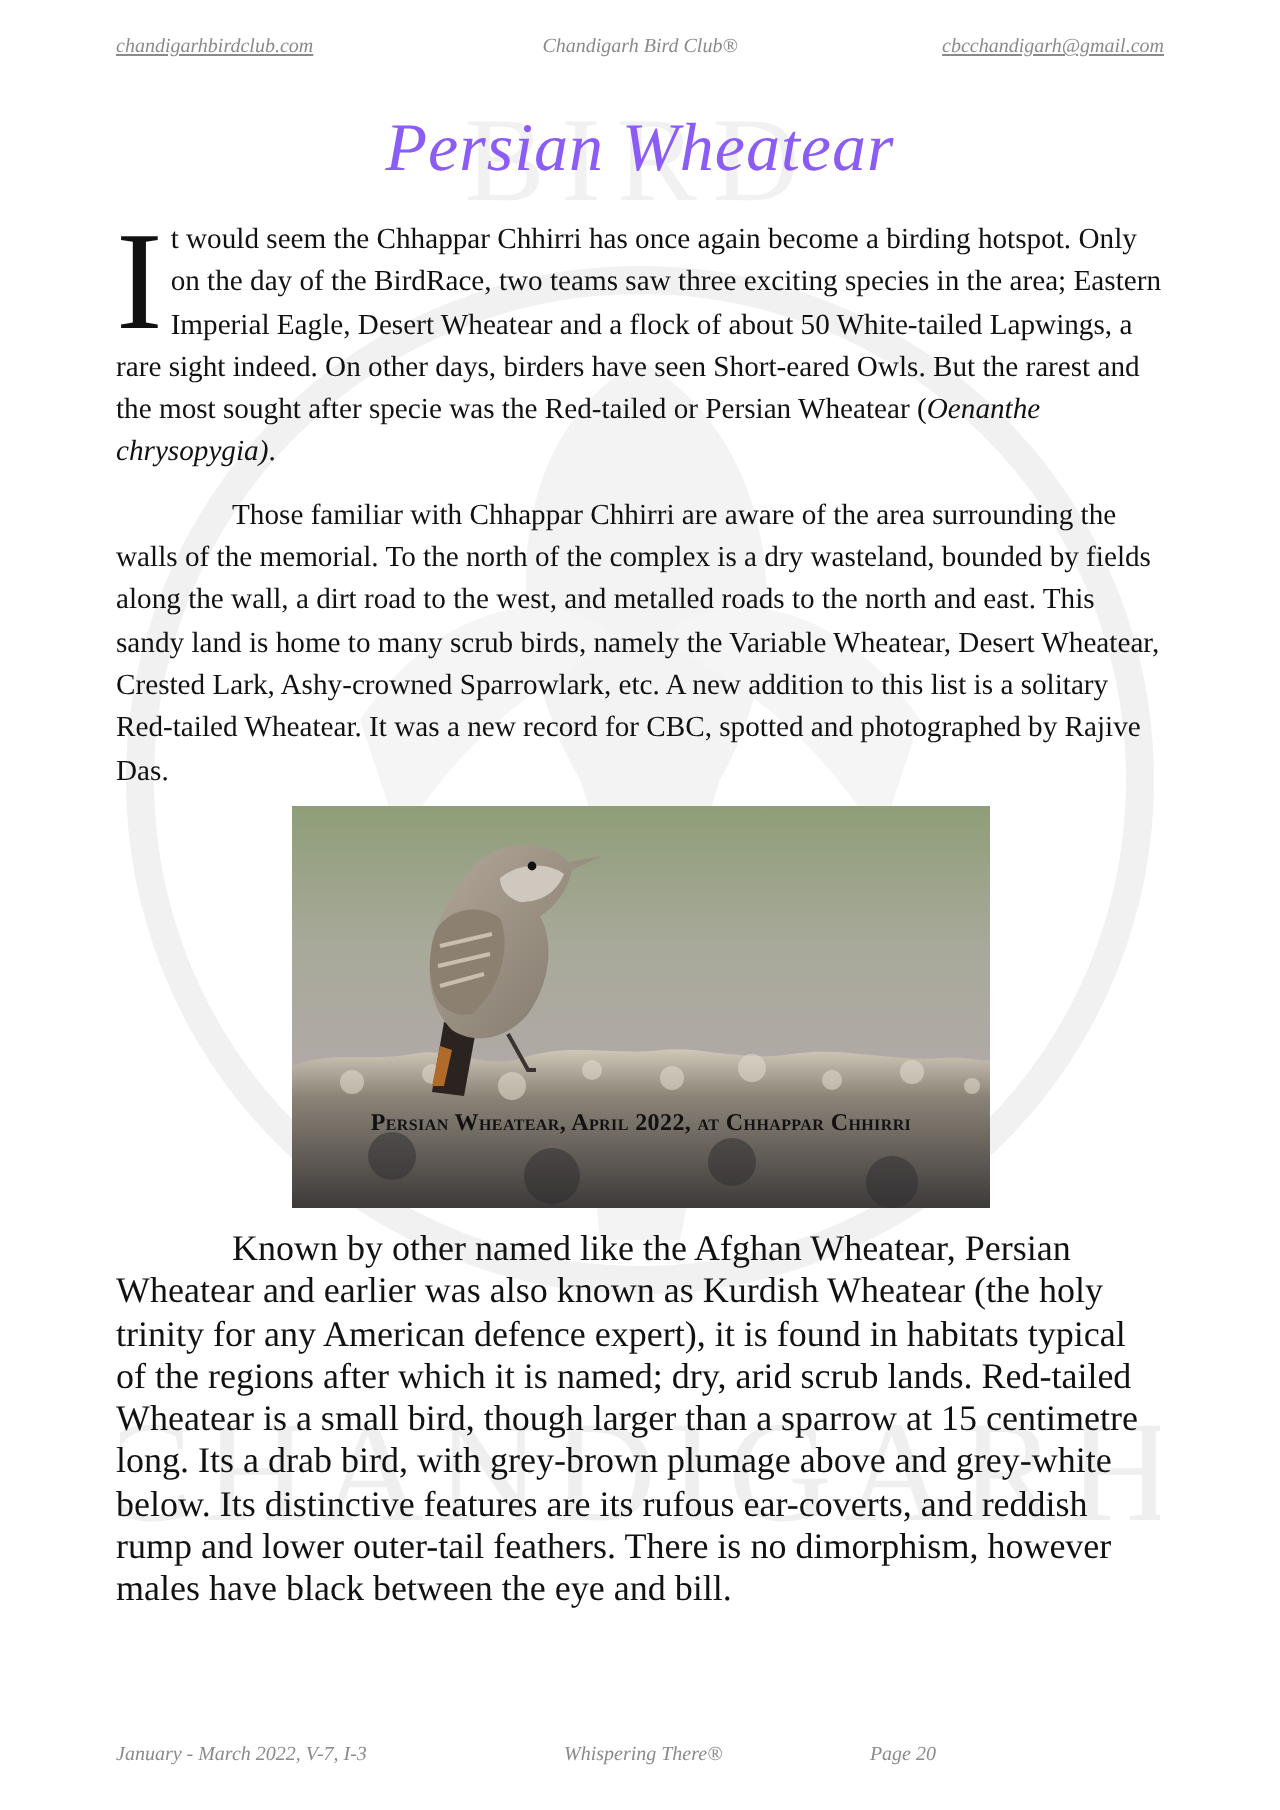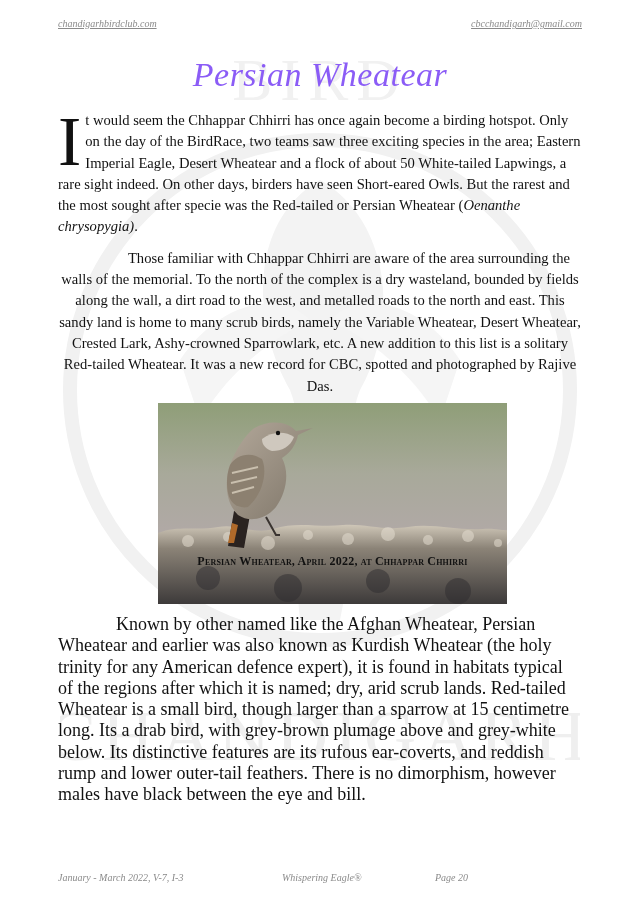--- a/index.html
+++ b/index.html
@@ -27,23 +27,23 @@
   .content {
     position: absolute; left: 58px; top: 110px; width: 524px; z-index: 2;
     font-size: 14.6px; line-height: 21.3px; text-align: left;
   }
   .content p { margin: 0; }
   .dropcap {
     float: left; font-size: 70px; line-height: 56px; height: 56px;
     margin: 4px 4px 0 0; font-family: "Liberation Serif", "DejaVu Serif", serif;
   }
   .indent { text-indent: 58px; }
-  .p2 { margin-top: 10px !important; text-align: center; }
+  .p2 { margin-top: 10px !important; }
   .figure {
-    position: absolute; left: 158px; top: 403px; width: 349px; height: 201px;
+    position: absolute; left: 146px; top: 403px; width: 349px; height: 201px;
     overflow: hidden; z-index: 2;
   }
   .figure svg { display: block; }
   .caption {
     position: absolute; left: 0; width: 349px; top: 151px; text-align: center;
     font-family: "Liberation Serif", "DejaVu Serif", serif; font-weight: bold;
     font-variant: small-caps; font-size: 12px; color: #111; letter-spacing: 0.2px;
   }
   .content2 {
     position: absolute; left: 58px; top: 614px; width: 524px; z-index: 2;
@@ -68,20 +68,21 @@
   </g>
   <path d="M260 120 C330 160 340 260 300 330 C280 380 300 470 280 560 L240 560 C230 470 250 380 230 330 C190 260 190 160 260 120 Z" fill="#f3f3f3"></path>
   <path d="M120 300 C160 240 220 230 250 260 C210 280 170 310 140 360 Z" fill="#f5f5f5"></path>
   <path d="M400 300 C360 240 300 230 270 260 C310 280 350 310 380 360 Z" fill="#f5f5f5"></path>
   <text x="260" y="700" text-anchor="middle" font-family="Liberation Serif, serif" font-size="72" fill="#efefef" letter-spacing="6">CHANDIGARH</text>
   <text x="260" y="40" text-anchor="middle" font-family="Liberation Serif, serif" font-size="60" fill="#f1f1f1" letter-spacing="8">BIRD</text>
 </svg>
 
 <div class="header">
   <span class="h-left">chandigarhbirdclub.com</span>
+  <span class="h-center">Chandigarh Bird Club®</span>
   <span class="h-right">cbcchandigarh@gmail.com</span>
 </div>
 
 <div class="title">Persian Wheatear</div>
 
 <div class="content">
   <p>
     <span class="dropcap">I</span><span>t would seem the Chhappar Chhirri has once again become a birding hotspot. Only on the day of the BirdRace, two teams saw three exciting species in the area; Eastern Imperial Eagle, Desert Wheatear and a flock of about 50 White-tailed Lapwings, a rare sight indeed. On other days, birders have seen Short-eared Owls. But the rarest and the most sought after specie was the Red-tailed or Persian Wheatear (</span><i>Oenanthe chrysopygia)</i><span>.</span>
   </p>
   <p class="indent p2">Those familiar with Chhappar Chhirri are aware of the area surrounding the walls of the memorial. To the north of the complex is a dry wasteland, bounded by fields along the wall, a dirt road to the west, and metalled roads to the north and east. This sandy land is home to many scrub birds, namely the Variable Wheatear, Desert Wheatear, Crested Lark, Ashy-crowned Sparrowlark, etc. A new addition to this list is a solitary Red-tailed Wheatear. It was a new record for CBC, spotted and photographed by Rajive Das.</p>
@@ -140,15 +141,15 @@
   </svg>
   <div class="caption">Persian Wheatear, April 2022, at Chhappar Chhirri</div>
 </div>
 
 <div class="content2">
   <p class="indent">Known by other named like the Afghan Wheatear, Persian Wheatear and earlier was also known as Kurdish Wheatear (the holy trinity for any American defence expert), it is found in habitats typical of the regions after which it is named; dry, arid scrub lands. Red-tailed Wheatear is a small bird, though larger than a sparrow at 15 centimetre long. Its a drab bird, with grey-brown plumage above and grey-white below. Its distinctive features are its rufous ear-coverts, and reddish rump and lower outer-tail feathers. There is no dimorphism, however males have black between the eye and bill.</p>
 </div>
 
 <div class="footer">
   <span class="f-left">January - March 2022, V-7, I-3</span>
-  <span class="f-center">Whispering Eagle®</span>
+  <span class="f-center">Whispering There®</span>
   <span class="f-right">Page 20</span>
 </div>
 
 </body></html>

